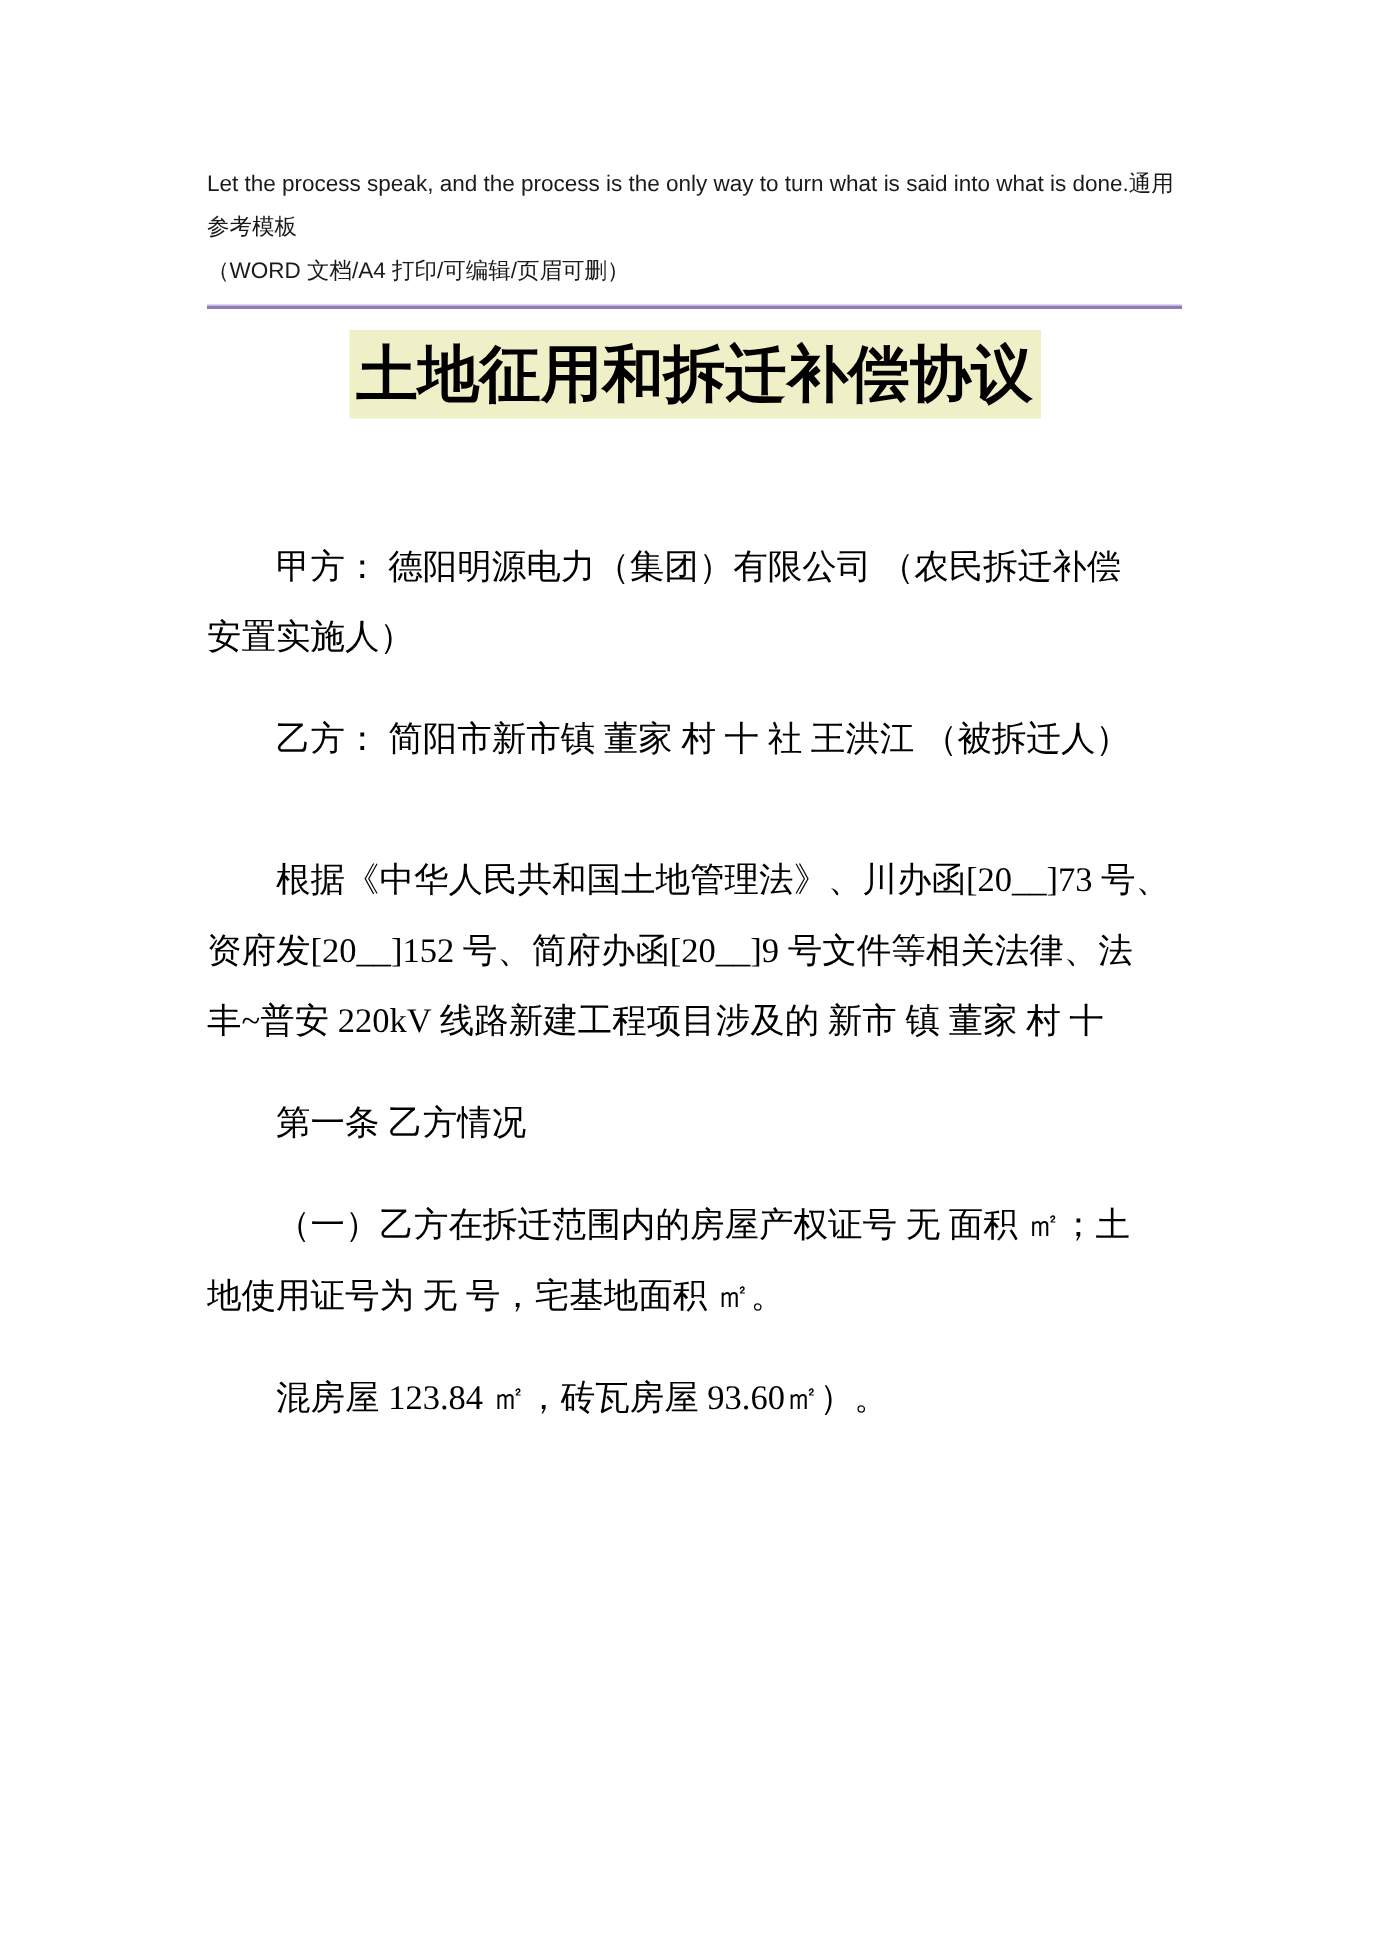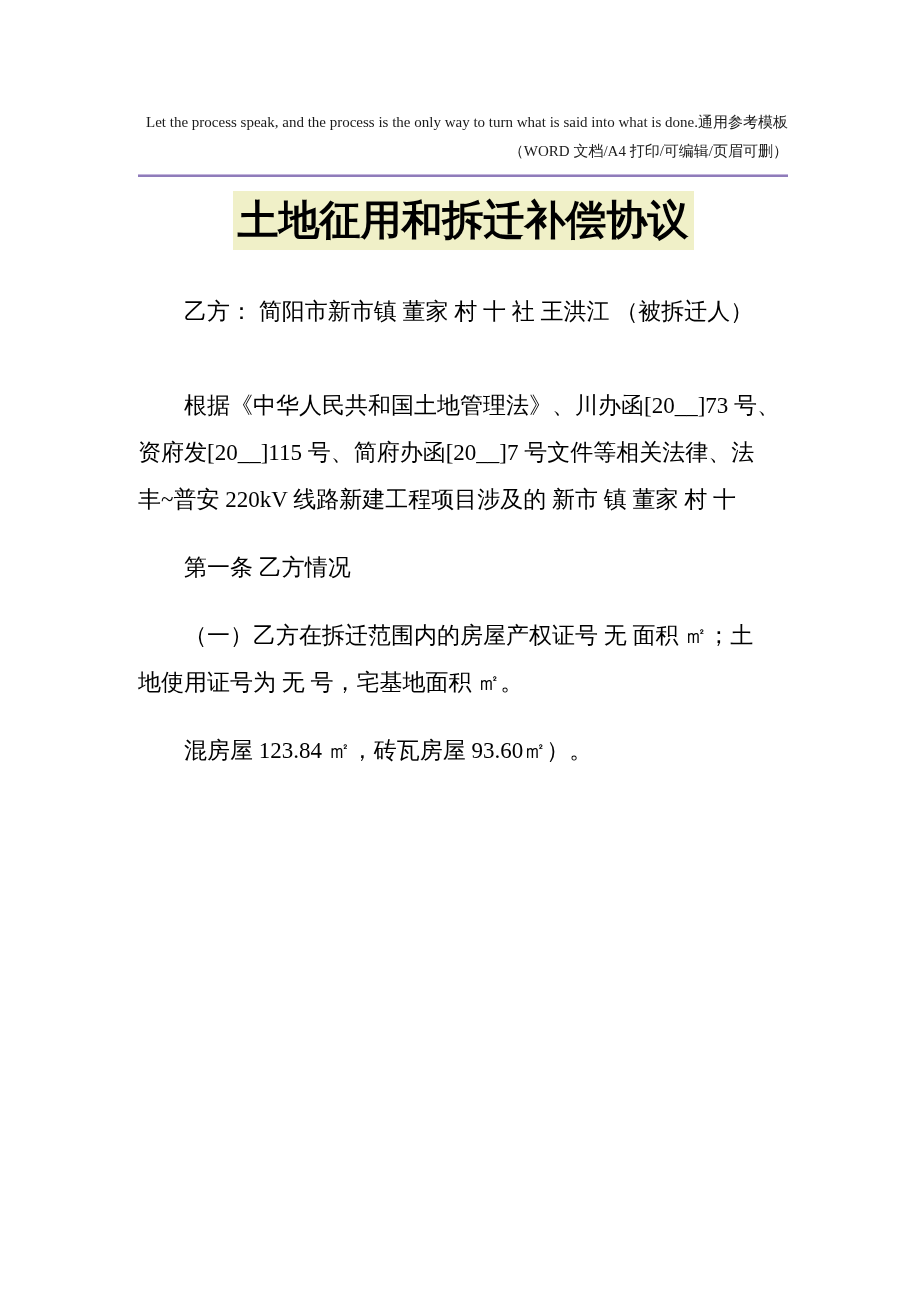--- a/index.html
+++ b/index.html
@@ -19,35 +19,35 @@
     font-family: "Liberation Serif", "DejaVu Serif", serif;
     overflow: hidden;
     position: relative;
   }
   .page-column {
     width: 650px;
     margin-left: 138px;
     padding-top: 108px;
   }
   .doc-header {
-    text-align: right;
-    font-family: Liberation Serif, serif;
+    text-align: left;
+    font-family: Liberation Sans, sans-serif;
     font-size: 15px;
     line-height: 29px;
     color: #1a1a1a;
   }
   .header-divider {
     height: 3px;
     margin-top: 8px;
     border-top: 1px solid var(--divider-light);
     border-bottom: 2px solid var(--divider);
   }
   .title-block {
     margin-top: 14px;
-    margin-bottom: 38px;
+    margin-bottom: 75px;
     text-align: center;
   }
   .title-highlight {
     display: inline-block;
     background: var(--highlight);
     font-size: 41px;
     line-height: 59px;
     font-weight: bold;
     padding: 0 5px;
     letter-spacing: 0px;
@@ -81,25 +81,29 @@
   </div>
 
   <div class="header-divider"></div>
 
   <div class="title-block">
     <span class="title-highlight">土地征用和拆迁补偿协议</span>
   </div>
 
   <div class="doc-body">
     <div class="para">
+        <div class="line">甲方： 德阳明源电力（集团）有限公司 （农民拆迁补偿</div>
+        <div class="line">安置实施人）</div>
+      </div>
+    <div class="para">
         <div class="line">乙方： 简阳市新市镇 董家 村 十 社 王洪江 （被拆迁人）</div>
       </div>
     <div class="para para-preamble">
         <div class="line">根据《中华人民共和国土地管理法》、川办函[20__]73 号、</div>
-        <div class="line">资府发[20__]115 号、简府办函[20__]7 号文件等相关法律、法</div>
+        <div class="line">资府发[20__]152 号、简府办函[20__]9 号文件等相关法律、法</div>
         <div class="line">丰~普安 220kV 线路新建工程项目涉及的 新市 镇 董家 村 十</div>
       </div>
     <div class="para">
         <div class="line">第一条 乙方情况</div>
       </div>
     <div class="para">
         <div class="line">（一）乙方在拆迁范围内的房屋产权证号 无 面积 ㎡；土</div>
         <div class="line">地使用证号为 无 号，宅基地面积 ㎡。</div>
       </div>
     <div class="para">

